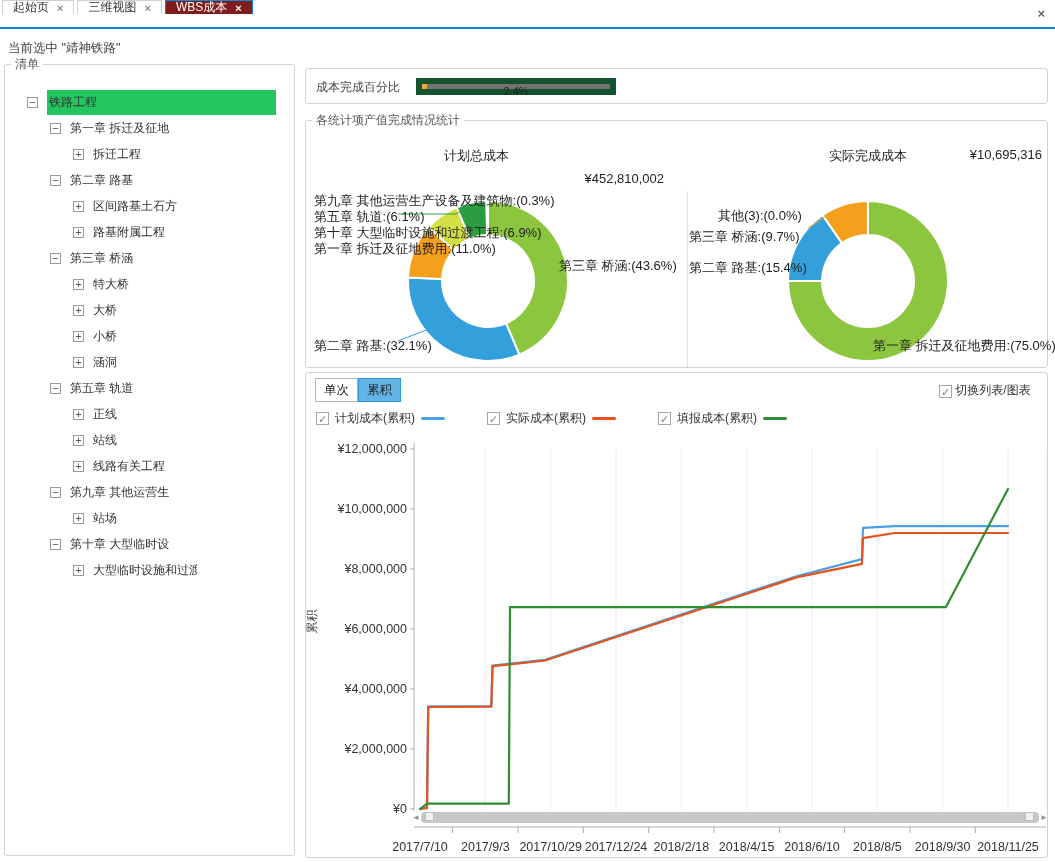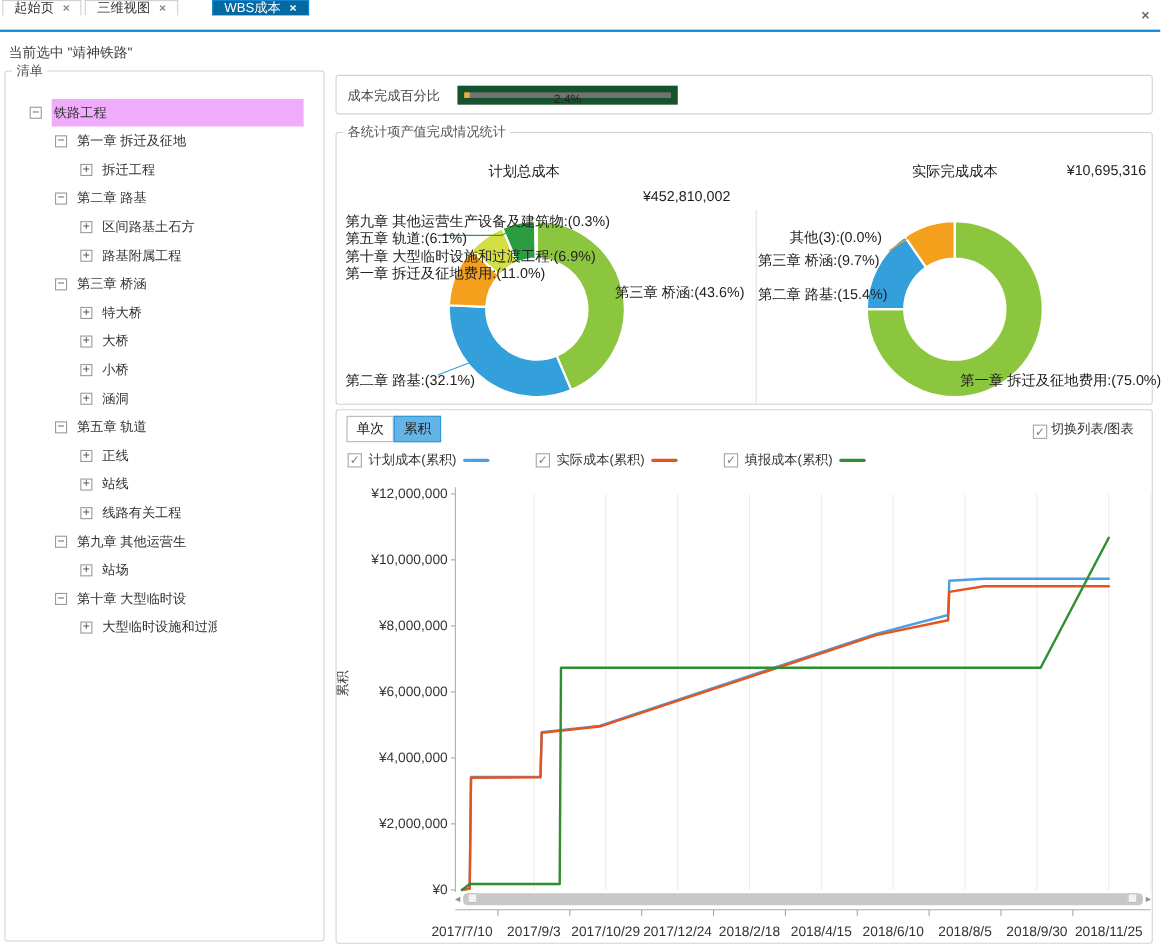--- a/index.html
+++ b/index.html
@@ -6,41 +6,41 @@
   html,body { width:1055px; height:862px; overflow:hidden; background:#fff;
     font-family:"Liberation Sans","DejaVu Sans",sans-serif; font-size:12px; color:#333; }
   #app { position:relative; width:1055px; height:862px; background:#fff; }
 
   
   .tabbar { position:absolute; left:0; top:0; width:1055px; height:29px;
     border-bottom:2px solid #1086d3; background:#fff; }
   #tabs { display:flex; height:14px; padding-left:2px; }
   .tab { display:flex; align-items:center; gap:8px; padding:0 10px; margin-right:3px;
     border:1px solid #d0d0d0; border-bottom:none; background:#fff; cursor:default; }
-  .tab.active { background:#0369a1; border-color:#1086d3; color:#fff;margin-left:28px; }
+  .tab.active { background:#7f1d1d; border-color:#1086d3; color:#fff; }
   .tab-x { font-size:11px; font-weight:bold; color:#8a8a8a; }
   .tab.active .tab-x { color:#fff; }
   .tabbar-close { position:absolute; right:10px; top:6px; font-size:13px; font-weight:bold; color:#666; }
 
   
   .statusbar { position:absolute; left:8px; top:40px; color:#3c3c3c; font-size:12.5px; }
 
   
   fieldset.panel { position:absolute; border:1px solid #d2d2d2; border-radius:3px; background:#fff; }
   fieldset.panel legend { margin-left:6px; padding:0 4px; color:#555; font-size:12px; }
   .boxpanel { position:absolute; border:1px solid #d2d2d2; border-radius:3px; background:#fff; }
 
   
   #sidebar { left:4px; top:56px; width:291px; height:800px; }
   #tree { padding-top:16px; }
   .trow { display:flex; align-items:center; height:26px; }
   .ticon { flex:0 0 11px; width:11px; height:11px; border:1px solid #9a9a9a; background:#fff;
     font-size:11px; line-height:9px; text-align:center; color:#555; margin-right:9px; }
   .tlabel { white-space:nowrap; color:#333; }
-  .trow.sel .tlabel { flex:1; margin-right:18px; background:#f0abfc; padding:4px 0 4px 2px; }
+  .trow.sel .tlabel { flex:1; margin-right:18px; background:#22c55e; padding:4px 0 4px 2px; }
   .tlabel.clip { max-width:104px; overflow:hidden; }
 
   
   #progress-panel { left:305px; top:68px; width:743px; height:36px; }
   #progress-panel .plabel { position:absolute; left:10px; top:10px; color:#444; }
   .pbar { position:absolute; left:110px; top:9px; width:200px; height:17px;
     border:6px solid #14532d; background:#737373; }
   .pfill { position:absolute; left:0; top:0; bottom:0; background:#f2a93b; }
   .ptext { position:absolute; left:0; right:0; top:0; text-align:center; line-height:15px;
     font-size:11px; color:#222; }

